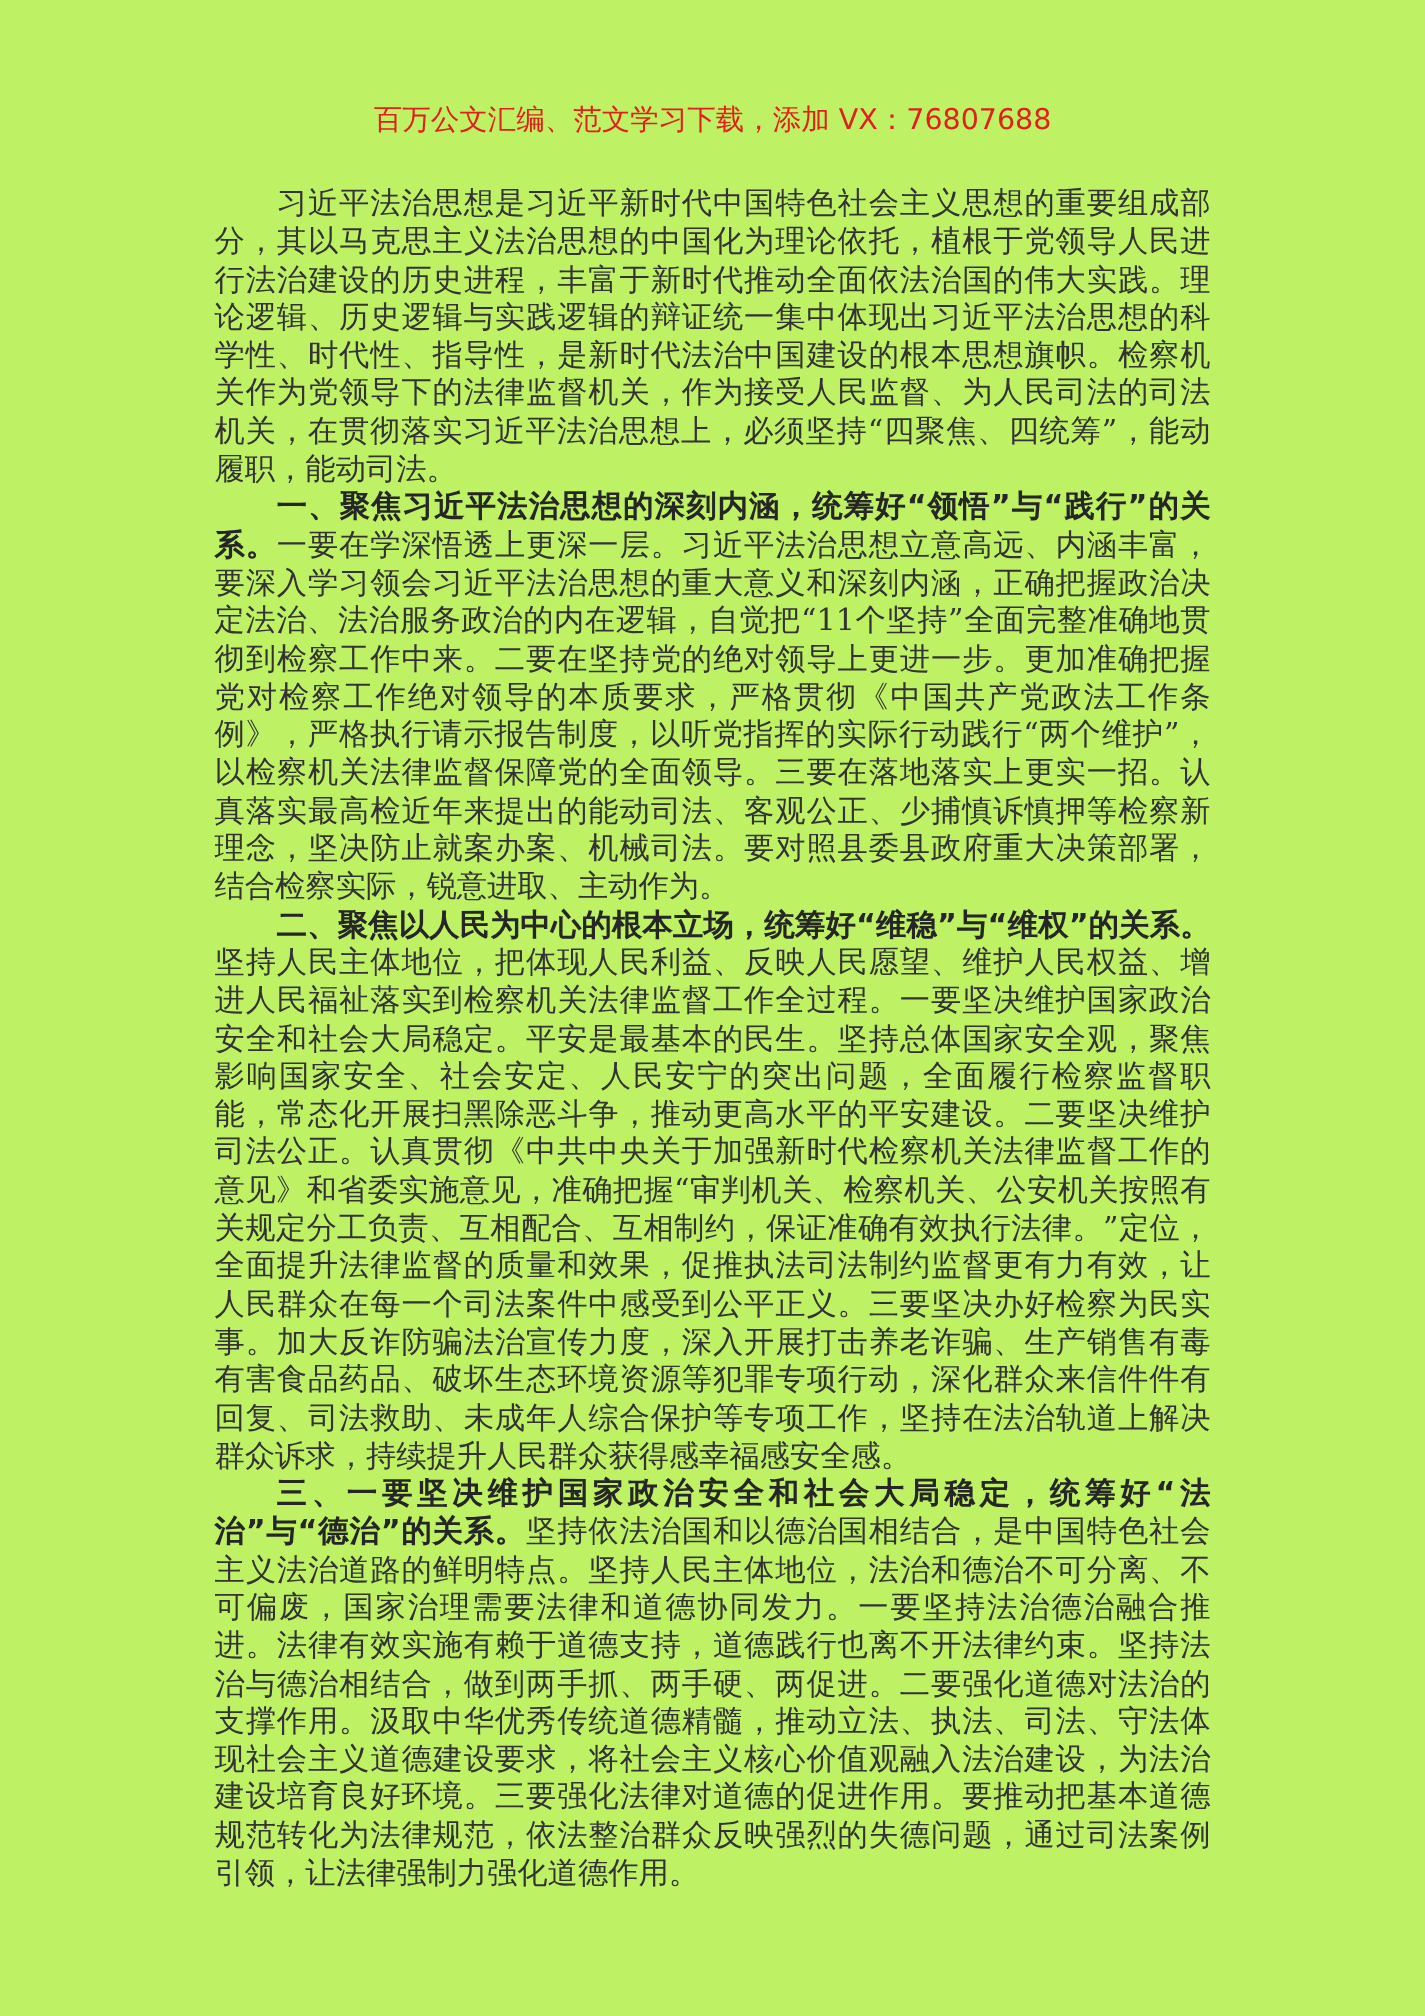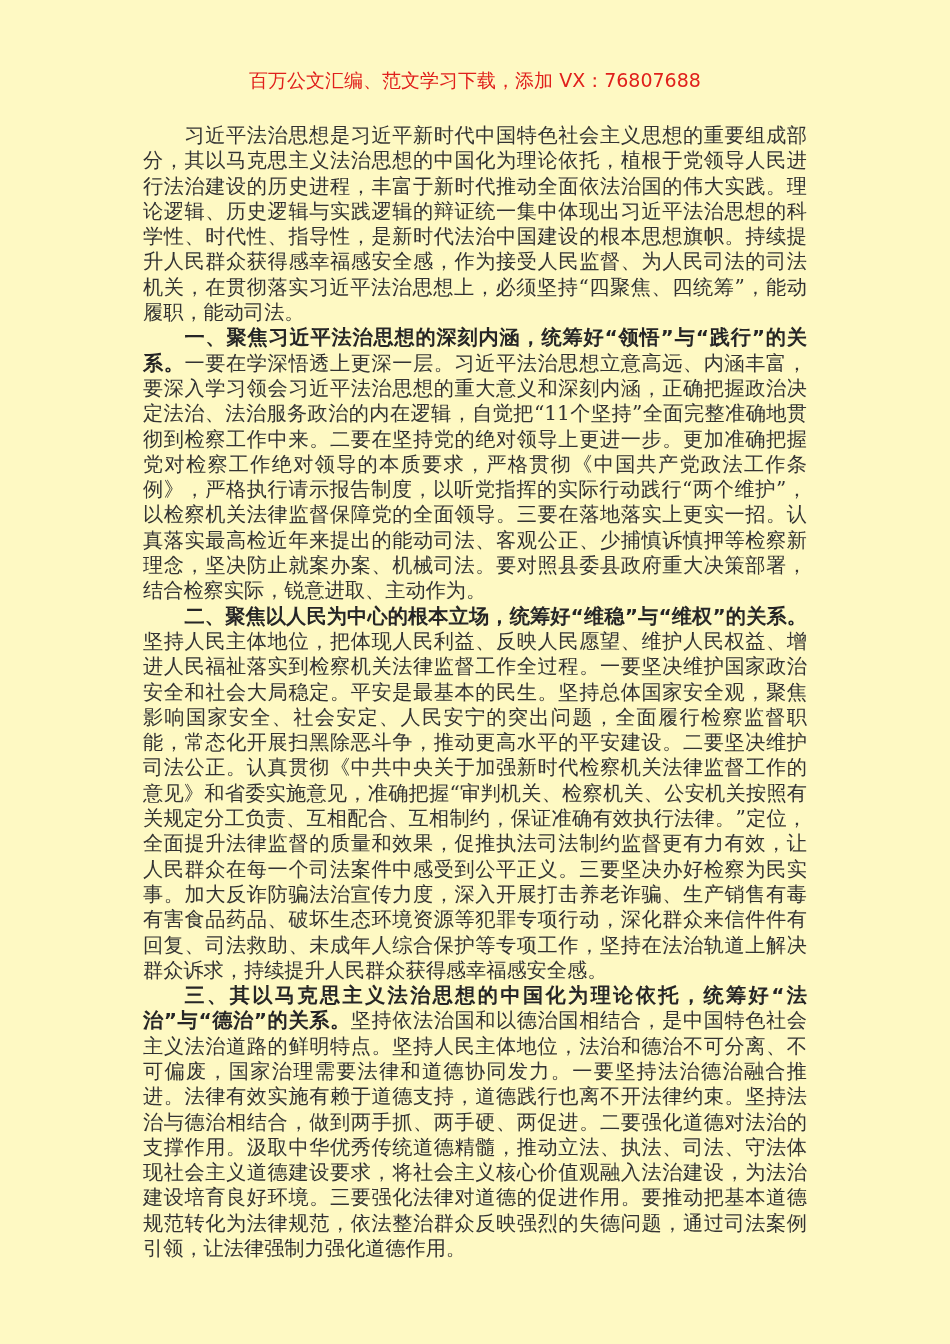--- a/index.html
+++ b/index.html
@@ -12,21 +12,21 @@
     height: 1344px;
     position: relative;
     overflow: hidden;
   }
   .page {
     position: absolute;
     left: 0;
     top: 0;
     width: 950px;
     height: 1344px;
-    background: #fef9c3;
+    background: #bef264;
   }
   .banner {
     position: absolute;
     top: 66px;
     left: 0;
     width: 950px;
     text-align: center;
     font-family: "DejaVu Sans", "Liberation Sans", sans-serif;
     font-size: 19px;
     line-height: 28px;
@@ -60,29 +60,29 @@
 </head>
 <body>
 
 <div class="page">
 
   <div class="banner">百万公文汇编、范文学习下载，添加 VX：76807688</div>
 
   <div class="body-text">
 
     <p class="para">
-      <span>习近平法治思想是习近平新时代中国特色社会主义思想的重要组成部分，其以马克思主义法治思想的中国化为理论依托，植根于党领导人民进行法治建设的历史进程，丰富于新时代推动全面依法治国的伟大实践。理论逻辑、历史逻辑与实践逻辑的辩证统一集中体现出习近平法治思想的科学性、时代性、指导性，是新时代法治中国建设的根本思想旗帜。持续提升人民群众获得感幸福感安全感，作为接受人民监督、为人民司法的司法机关，在贯彻落实习近平法治思想上，必须坚持“四聚焦、四统筹”，能动履职，能动司法。</span>
+      <span>习近平法治思想是习近平新时代中国特色社会主义思想的重要组成部分，其以马克思主义法治思想的中国化为理论依托，植根于党领导人民进行法治建设的历史进程，丰富于新时代推动全面依法治国的伟大实践。理论逻辑、历史逻辑与实践逻辑的辩证统一集中体现出习近平法治思想的科学性、时代性、指导性，是新时代法治中国建设的根本思想旗帜。检察机关作为党领导下的法律监督机关，作为接受人民监督、为人民司法的司法机关，在贯彻落实习近平法治思想上，必须坚持“四聚焦、四统筹”，能动履职，能动司法。</span>
     </p>
 
     <p class="para">
       <span class="lead">一、聚焦习近平法治思想的深刻内涵，统筹好“领悟”与“践行”的关系。</span><span>一要在学深悟透上更深一层。习近平法治思想立意高远、内涵丰富，要深入学习领会习近平法治思想的重大意义和深刻内涵，正确把握政治决定法治、法治服务政治的内在逻辑，自觉把“11个坚持”全面完整准确地贯彻到检察工作中来。二要在坚持党的绝对领导上更进一步。更加准确把握党对检察工作绝对领导的本质要求，严格贯彻《中国共产党政法工作条例》，严格执行请示报告制度，以听党指挥的实际行动践行“两个维护”，以检察机关法律监督保障党的全面领导。三要在落地落实上更实一招。认真落实最高检近年来提出的能动司法、客观公正、少捕慎诉慎押等检察新理念，坚决防止就案办案、机械司法。要对照县委县政府重大决策部署，结合检察实际，锐意进取、主动作为。</span>
     </p>
 
     <p class="para">
       <span class="lead">二、聚焦以人民为中心的根本立场，统筹好“维稳”与“维权”的关系。</span><span>坚持人民主体地位，把体现人民利益、反映人民愿望、维护人民权益、增进人民福祉落实到检察机关法律监督工作全过程。一要坚决维护国家政治安全和社会大局稳定。平安是最基本的民生。坚持总体国家安全观，聚焦影响国家安全、社会安定、人民安宁的突出问题，全面履行检察监督职能，常态化开展扫黑除恶斗争，推动更高水平的平安建设。二要坚决维护司法公正。认真贯彻《中共中央关于加强新时代检察机关法律监督工作的意见》和省委实施意见，准确把握“审判机关、检察机关、公安机关按照有关规定分工负责、互相配合、互相制约，保证准确有效执行法律。”定位，全面提升法律监督的质量和效果，促推执法司法制约监督更有力有效，让人民群众在每一个司法案件中感受到公平正义。三要坚决办好检察为民实事。加大反诈防骗法治宣传力度，深入开展打击养老诈骗、生产销售有毒有害食品药品、破坏生态环境资源等犯罪专项行动，深化群众来信件件有回复、司法救助、未成年人综合保护等专项工作，坚持在法治轨道上解决群众诉求，持续提升人民群众获得感幸福感安全感。</span>
     </p>
 
     <p class="para">
-      <span class="lead">三、其以马克思主义法治思想的中国化为理论依托，统筹好“法治”与“德治”的关系。</span><span>坚持依法治国和以德治国相结合，是中国特色社会主义法治道路的鲜明特点。坚持人民主体地位，法治和德治不可分离、不可偏废，国家治理需要法律和道德协同发力。一要坚持法治德治融合推进。法律有效实施有赖于道德支持，道德践行也离不开法律约束。坚持法治与德治相结合，做到两手抓、两手硬、两促进。二要强化道德对法治的支撑作用。汲取中华优秀传统道德精髓，推动立法、执法、司法、守法体现社会主义道德建设要求，将社会主义核心价值观融入法治建设，为法治建设培育良好环境。三要强化法律对道德的促进作用。要推动把基本道德规范转化为法律规范，依法整治群众反映强烈的失德问题，通过司法案例引领，让法律强制力强化道德作用。</span>
+      <span class="lead">三、一要坚决维护国家政治安全和社会大局稳定，统筹好“法治”与“德治”的关系。</span><span>坚持依法治国和以德治国相结合，是中国特色社会主义法治道路的鲜明特点。坚持人民主体地位，法治和德治不可分离、不可偏废，国家治理需要法律和道德协同发力。一要坚持法治德治融合推进。法律有效实施有赖于道德支持，道德践行也离不开法律约束。坚持法治与德治相结合，做到两手抓、两手硬、两促进。二要强化道德对法治的支撑作用。汲取中华优秀传统道德精髓，推动立法、执法、司法、守法体现社会主义道德建设要求，将社会主义核心价值观融入法治建设，为法治建设培育良好环境。三要强化法律对道德的促进作用。要推动把基本道德规范转化为法律规范，依法整治群众反映强烈的失德问题，通过司法案例引领，让法律强制力强化道德作用。</span>
     </p>
 
   </div>
 </div>
 
 </body></html>

